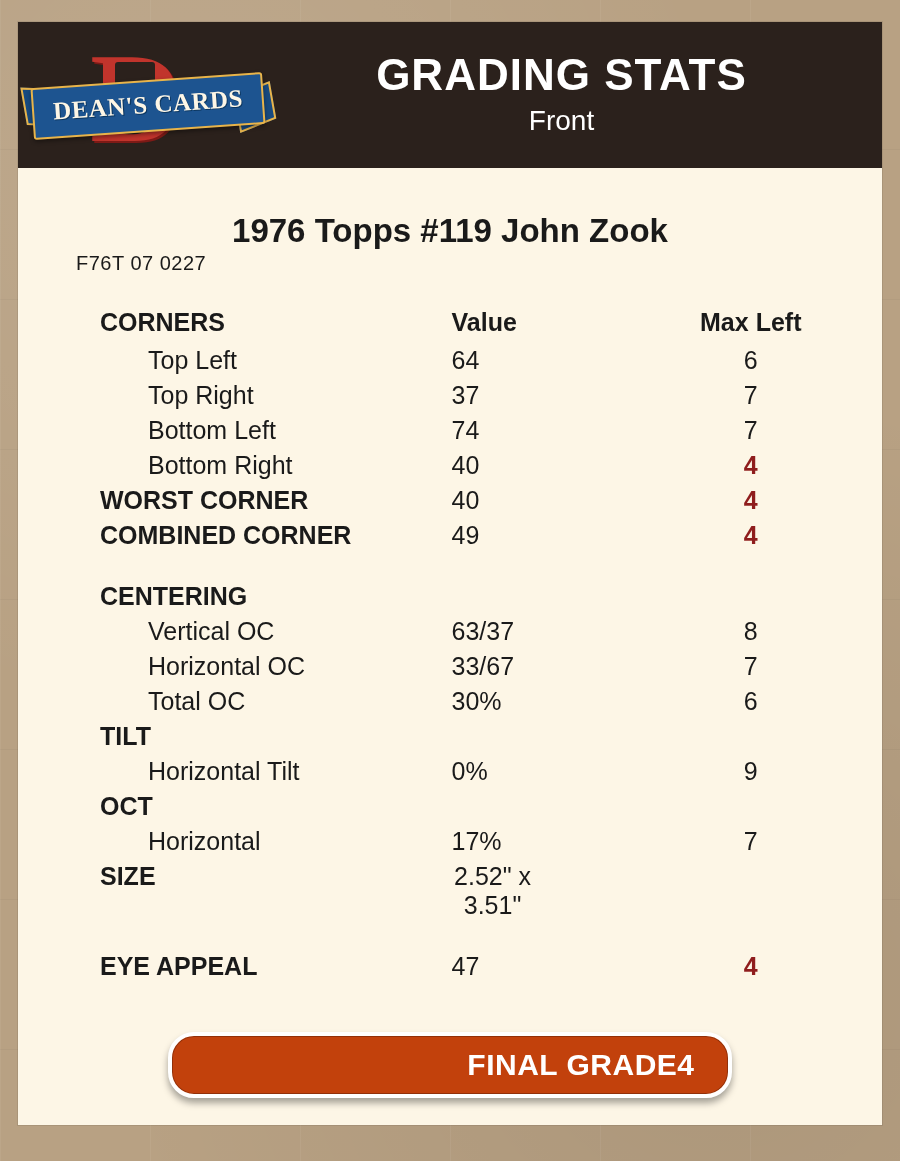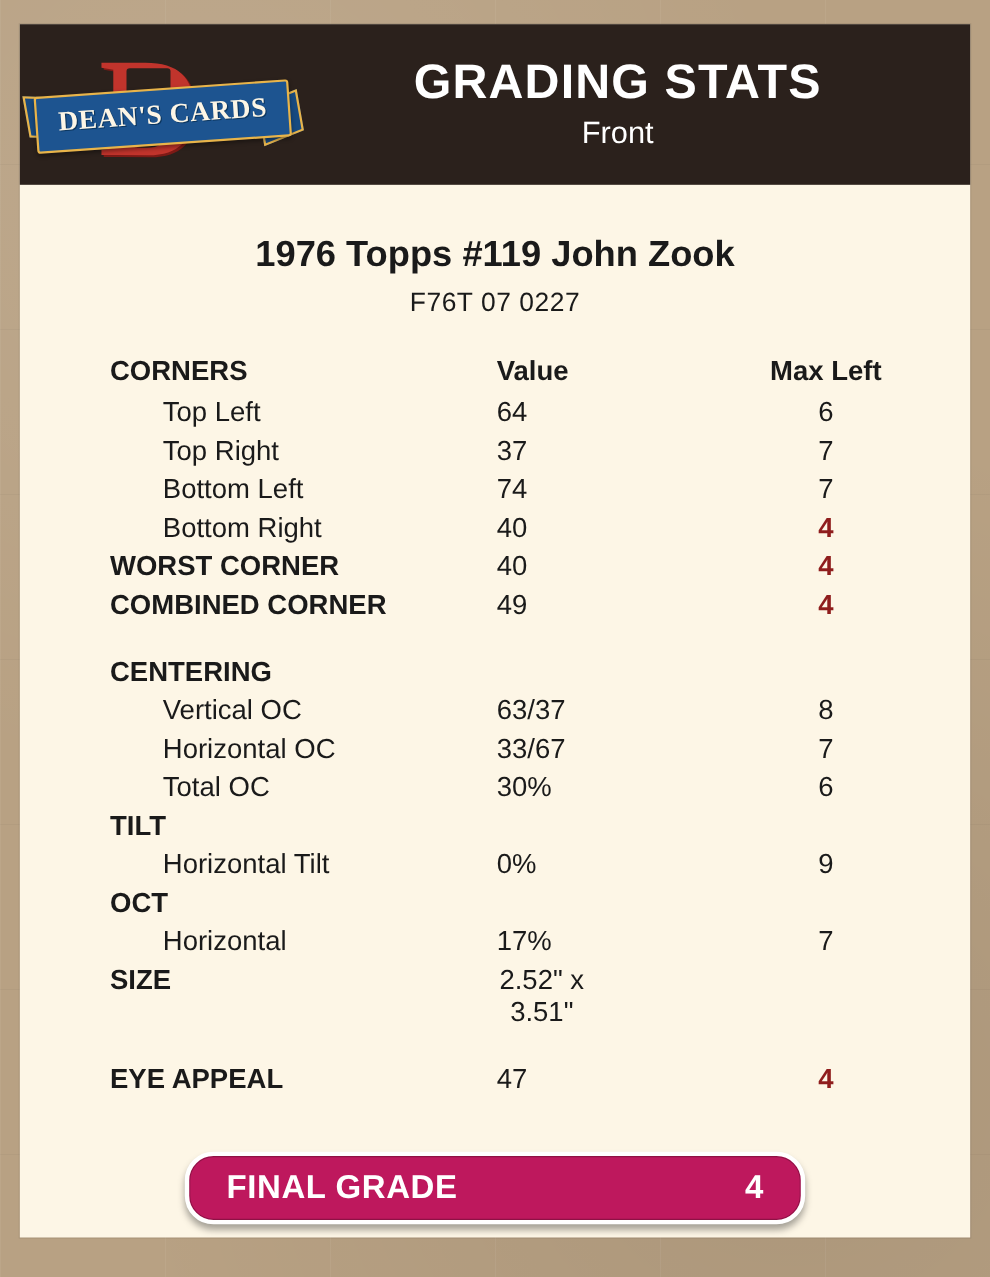--- a/index.html
+++ b/index.html
@@ -128,24 +128,23 @@
     padding: 30px 58px 0 58px;
   }
   .card-title {
     text-align: center;
     font-size: 33px;
     font-weight: bold;
     color: #1a1a1a;
     margin-top: 14px;
   }
   .card-serial {
-    text-align: center;
-    font-size: 24px;
+    font-size: 20px;
     color: #1a1a1a;
-    margin-top: 12px;
+    margin-top: 2px;
     letter-spacing: 0.5px;
   }
   table.stats {
     width: 100%;
     border-collapse: collapse;
     margin-top: 30px;
     font-size: 25px;
     color: #1a1a1a;
     margin-left: 24px;
   }
@@ -166,27 +165,27 @@
   .size-value {
     text-align: center;
     padding-right: 120px !important;
   }
   
   .final-wrap {
     margin: 46px 92px 0 92px;
     position: relative;
   }
   .final-bar {
-    background: #be185d;
+    background: #c2410c;
     border: 4px solid #ffffff;
     border-radius: 26px;
     height: 58px;
     display: flex;
     align-items: center;
-    justify-content: space-between;
+    justify-content: flex-end;
     padding: 0 34px;
     box-shadow: 0 5px 7px rgba(0,0,0,0.35), inset 0 0 0 1px rgba(0,0,0,0.25);
     margin-top: 48px;
   }
   .final-label {
     color: #ffffff;
     font-size: 30px;
     font-weight: bold;
     letter-spacing: 0.5px;
   }

